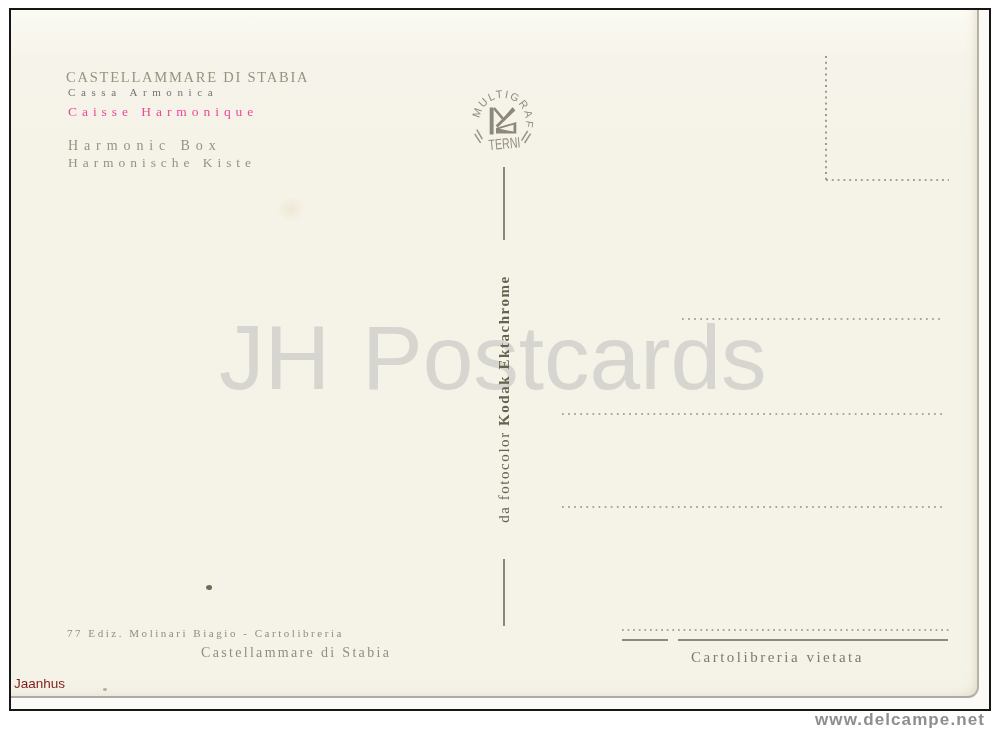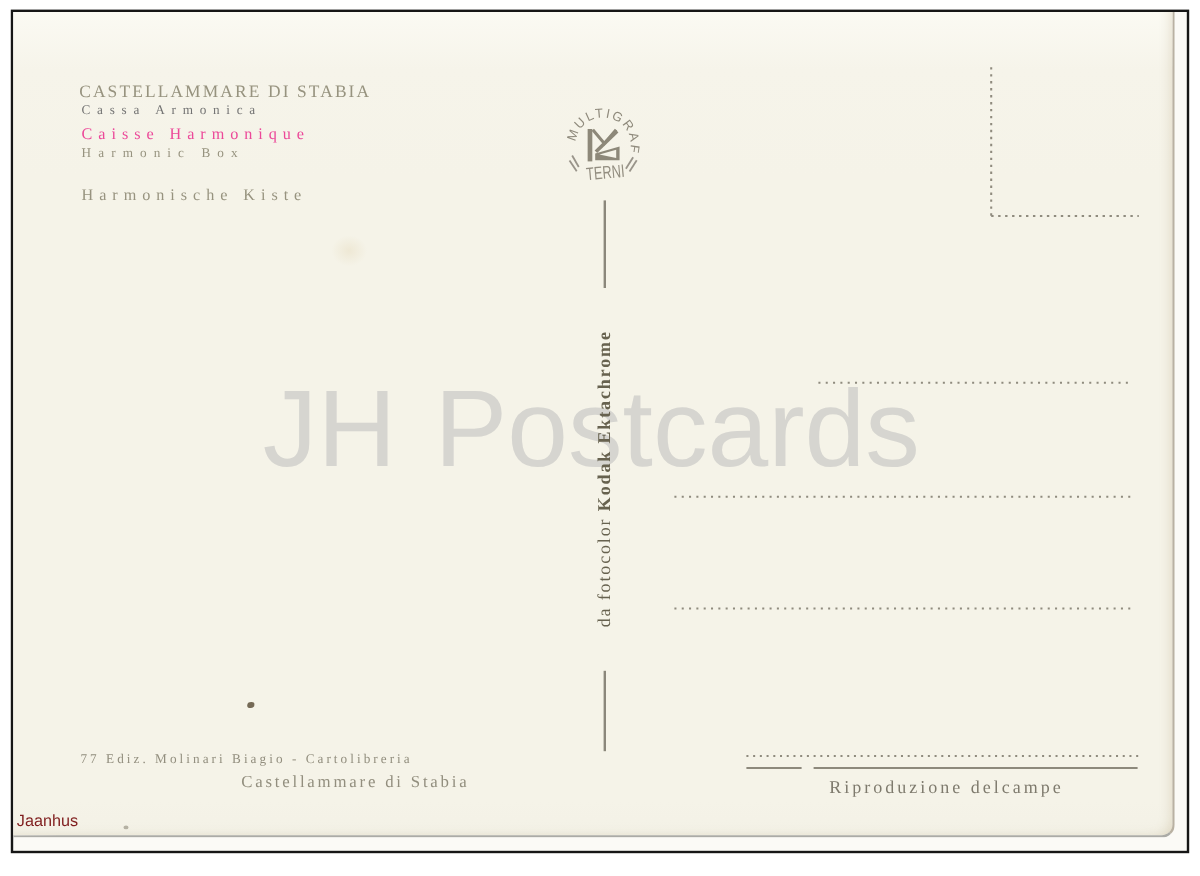--- a/index.html
+++ b/index.html
@@ -20,21 +20,21 @@
 
   <div class="abs" style="left:219px;top:306px;width:560px;font-family:'Liberation Sans',sans-serif;
        font-size:91px;color:#d6d5d0;letter-spacing:0px;word-spacing:6.5px;white-space:nowrap;">JH Postcards</div>
 
   <div class="abs" style="left:66px;top:68.5px;font-size:14.5px;letter-spacing:1.77px;color:#97937f;">CASTELLAMMARE DI STABIA</div>
 
   <div class="abs" style="left:68px;top:86px;font-size:11px;letter-spacing:5.6px;color:#737373;">Cassa Armonica</div>
 
   <div class="abs" style="left:68px;top:103.5px;font-size:13.5px;letter-spacing:4.95px;color:#ec4899;">Caisse Harmonique</div>
 
-  <div class="abs" style="left:68px;top:122px;font-size:11px;letter-spacing:5.9px;color:#97937f;">Harmonic Box</div>
+  <div class="abs" style="left:68px;top:138px;font-size:14px;letter-spacing:5.9px;color:#97937f;">Harmonic Box</div>
 
   <div class="abs" style="left:68px;top:155px;font-size:13.5px;letter-spacing:4.95px;color:#97937f;">Harmonische Kiste</div>
 
   <svg class="abs" style="left:450px;top:76px;" width="104" height="84" viewBox="450 76 104 84">
     <defs>
       <path id="arcpath" d="M 479.7 118.2 A 23 23 0 1 1 524.1 128.9" fill="none"></path>
     </defs>
 
     <text font-family="Liberation Sans, sans-serif" font-size="10.8" fill="#8f8a7c" letter-spacing="1.65">
       <textPath href="#arcpath" startOffset="0">MULTIGRAF</textPath>
@@ -84,28 +84,29 @@
 
   <svg class="abs" style="left:620px;top:625.5px;" width="330" height="8" viewBox="0 0 330 8">
       <line x1="2" y1="4" x2="329" y2="4" stroke="#8f8b7e" stroke-width="1.7" stroke-dasharray="1.7 3.9"></line>
     </svg>
 
   <svg class="abs" style="left:620px;top:636px;" width="330" height="8" viewBox="0 0 330 8">
     <line x1="2" y1="4" x2="48" y2="4" stroke="#8d897c" stroke-width="1.8"></line>
     <line x1="58" y1="4" x2="328" y2="4" stroke="#8d897c" stroke-width="1.8"></line>
   </svg>
 
-  <div class="abs" style="left:691px;top:648.5px;font-size:15px;letter-spacing:2.5px;color:#7e7a6d;">Riproduzione delcampe</div>
+  <div class="abs" style="left:691px;top:648.5px;font-size:15px;letter-spacing:2.5px;color:#7e7a6d;">Cartolibreria vietata</div>
 
   <div class="abs" style="left:67px;top:627px;font-size:11px;letter-spacing:2.54px;color:#928e7e;">77 Ediz. Molinari Biagio - Cartolibreria</div>
 
   <div class="abs" style="left:201px;top:645px;font-size:14px;letter-spacing:2.32px;color:#928e7e;">Castellammare di Stabia</div>
 
   <div class="abs" style="left:276px;top:196px;width:30px;height:26px;background:radial-gradient(ellipse at center,rgba(228,216,184,0.4),rgba(226,214,180,0) 70%);border-radius:50%;"></div>
 
   <div class="abs" style="left:103px;top:688px;width:4px;height:2.5px;background:#b5b1a3;border-radius:50%;"></div>
 
   <div class="abs" style="left:206px;top:585px;width:6px;height:5px;background:#756a56;border-radius:60% 40% 55% 45%;"></div>
 
   <div class="abs" style="left:14px;top:676px;font-family:'Liberation Sans',sans-serif;font-size:13.5px;color:#7f1d1d;">Jaanhus</div>
 
+  <div class="abs" style="left:815px;top:709.5px;font-family:'Liberation Sans',sans-serif;font-size:17px;font-weight:bold;letter-spacing:1.1px;color:#8e8e8e;">www.delcampe.net</div>
 
 </div>
 
 </body></html>

